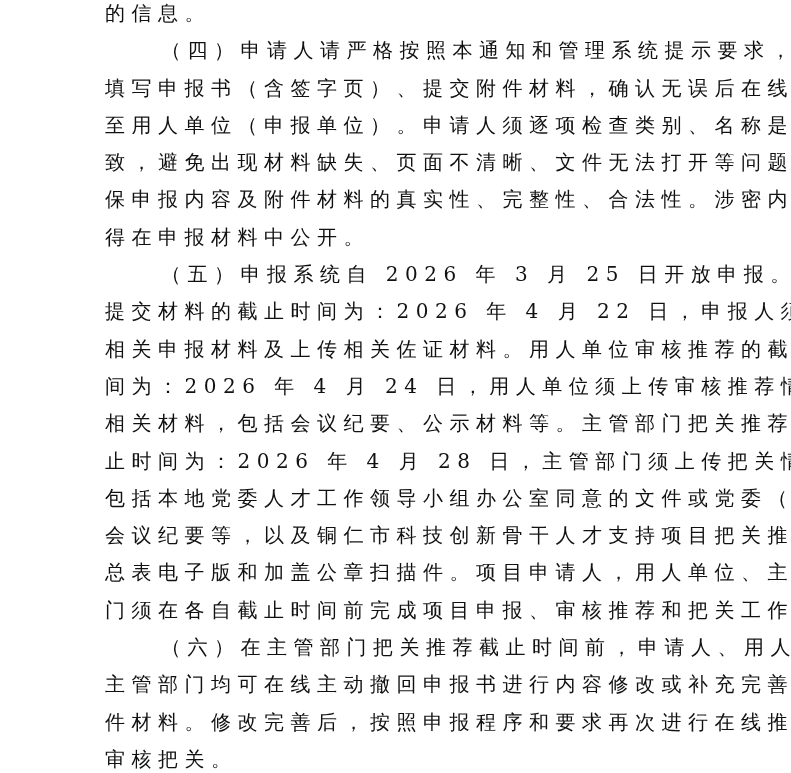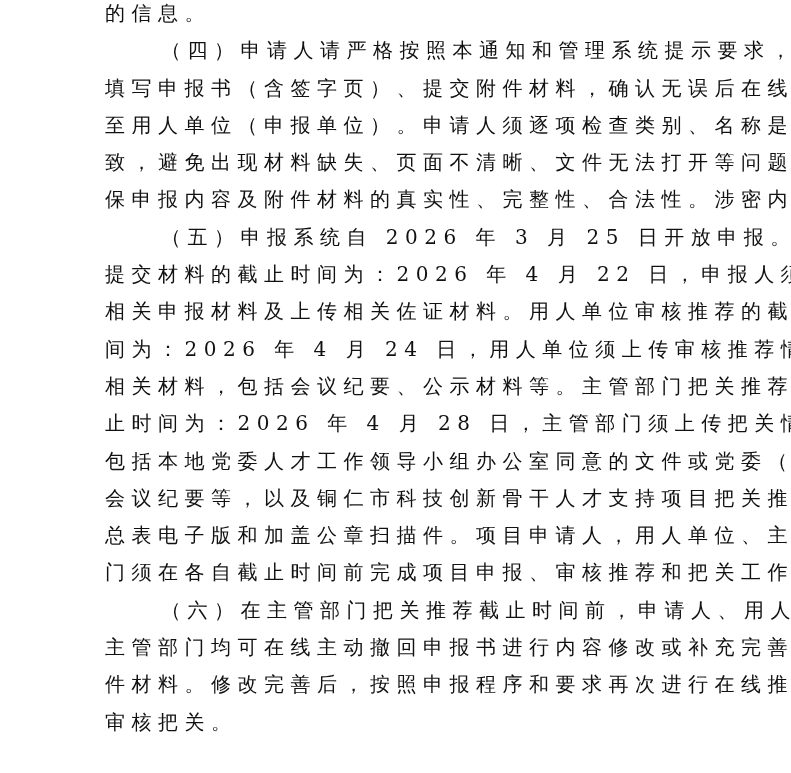--- a/index.html
+++ b/index.html
@@ -45,20 +45,21 @@
   <p class="para">
     <span class="line">的信息。</span>
   </p>
 
   <p class="para">
     <span class="line" style="padding-left:56px">（四）申请人请严格按照本通知和管理系统提示要求，本人</span>
     <span class="line">填写申报书（含签字页）、提交附件材料，确认无误后在线提交</span>
     <span class="line">至用人单位（申报单位）。申请人须逐项检查类别、名称是否一</span>
     <span class="line">致，避免出现材料缺失、页面不清晰、文件无法打开等问题，确</span>
     <span class="line">保申报内容及附件材料的真实性、完整性、合法性。涉密内容不</span>
+    <span class="line">得在申报材料中公开。</span>
   </p>
 
   <p class="para">
     <span class="line" style="padding-left:56px">（五）申报系统自 2026 年 3 月 25 日开放申报。申报人填报</span>
     <span class="line">提交材料的截止时间为：2026 年 4 月 22 日，申报人须完整填报</span>
     <span class="line">相关申报材料及上传相关佐证材料。用人单位审核推荐的截止时</span>
     <span class="line">间为：2026 年 4 月 24 日，用人单位须上传审核推荐情况说明及</span>
     <span class="line">相关材料，包括会议纪要、公示材料等。主管部门把关推荐的截</span>
     <span class="line">止时间为：2026 年 4 月 28 日，主管部门须上传把关情况说明，</span>
     <span class="line">包括本地党委人才工作领导小组办公室同意的文件或党委（党组）</span>

